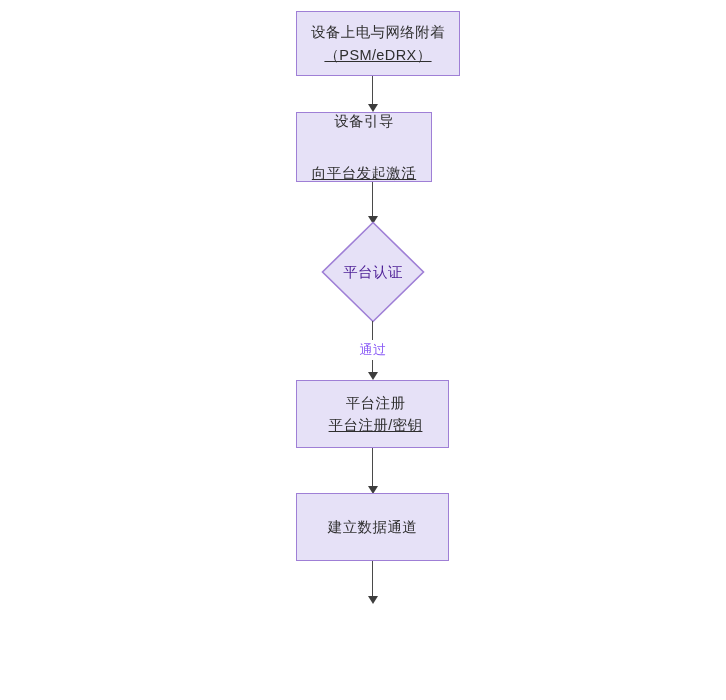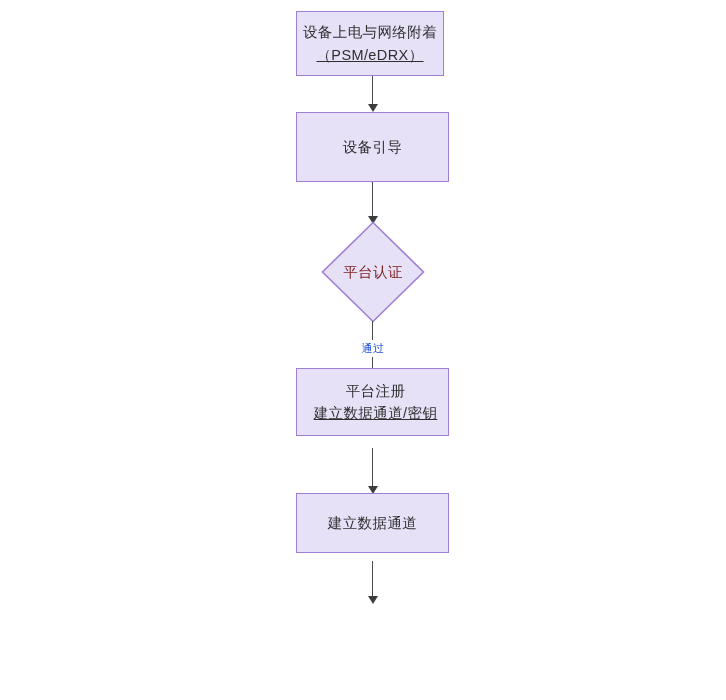--- a/index.html
+++ b/index.html
@@ -43,21 +43,21 @@
   .diamond-shape {
     position: absolute;
     inset: 0;
   }
   .diamond-label {
     position: absolute;
     inset: 0;
     display: flex;
     align-items: center;
     justify-content: center;
-    color: #7f1d1d;
+    color: #4c1d95;
     font-size: 14.5px;
     letter-spacing: 0.4px;
     white-space: nowrap;
     pointer-events: none;
   }
   .edge {
     position: absolute;
     width: 1.4px;
     background: #4a4a4a;
   }
@@ -65,68 +65,69 @@
     position: absolute;
     width: 0;
     height: 0;
     border-left: 5px solid transparent;
     border-right: 5px solid transparent;
     border-top: 8px solid #3d3d3d;
   }
   .edge-label {
     position: absolute;
     background: #ffffff;
-    color: #1d4ed8;
-    font-size: 11px;
+    color: #8b5cf6;
+    font-size: 13px;
     letter-spacing: 0.4px;
     padding: 1px 3px;
     white-space: nowrap;
     transform: translateX(-50%);
   }
 </style>
 </head>
 <body>
 
 <div id="canvas">
 
-  <div class="node" style="left:296px; top:11px; width:148px; height:65px;">
+  <div class="node" style="left:296px; top:11px; width:164px; height:65px;">
     <span>设备上电与网络附着</span>
     <span class="line2">（PSM/eDRX）</span>
   </div>
 
   <div class="edge" style="left:372px; top:76px; height:31px;"></div>
   <div class="arrowhead" style="left:368px; top:104px;"></div>
 
-  <div class="node" style="left:296px; top:112px; width:153px; height:70px;gap:30px;">
+  <div class="node" style="left:296px; top:112px; width:136px; height:70px;gap:30px;">
     <span>设备引导</span>
+    <span class="line2">向平台发起激活</span>
   </div>
 
   <div class="edge" style="left:372px; top:182px; height:38px;"></div>
   <div class="arrowhead" style="left:368px; top:216px;"></div>
 
   <div class="diamond-wrap" style="left:321px; top:221px;">
     <svg class="diamond-shape" viewBox="0 0 104 102">
       <polygon points="52,1.5 102.5,51 52,100.5 1.5,51" fill="#e6e1f7" stroke="#9f7fd6" stroke-width="1.6"></polygon>
     </svg>
     <div class="diamond-label">平台认证</div>
   </div>
 
   <div class="edge" style="left:372px; top:321px; height:55px;"></div>
   <div class="edge-label" style="left:373px; top:340px;">通过</div>
   <div class="arrowhead" style="left:368px; top:372px;"></div>
 
-  <div class="node" style="left:296px; top:368px; width:153px; height:68px;padding-left:6px;">
+  <div class="node" style="left:296px; top:380px; width:153px; height:68px;padding-left:6px;">
     <span>平台注册</span>
-    <span class="line2">建立数据通道/密钥</span>
+    <span class="line2">平台注册/密钥</span>
   </div>
 
   <div class="edge" style="left:372px; top:448px; height:42px;"></div>
   <div class="arrowhead" style="left:368px; top:486px;"></div>
 
-  <div class="node" style="left:296px; top:493px; width:153px; height:60px;">
+  <div class="node" style="left:296px; top:493px; width:153px; height:68px;">
     <span>建立数据通道</span>
   </div>
 
   <div class="edge" style="left:372px; top:561px; height:39px;"></div>
   <div class="arrowhead" style="left:368px; top:596px;"></div>
 
 
 </div>
 
 </body></html>

